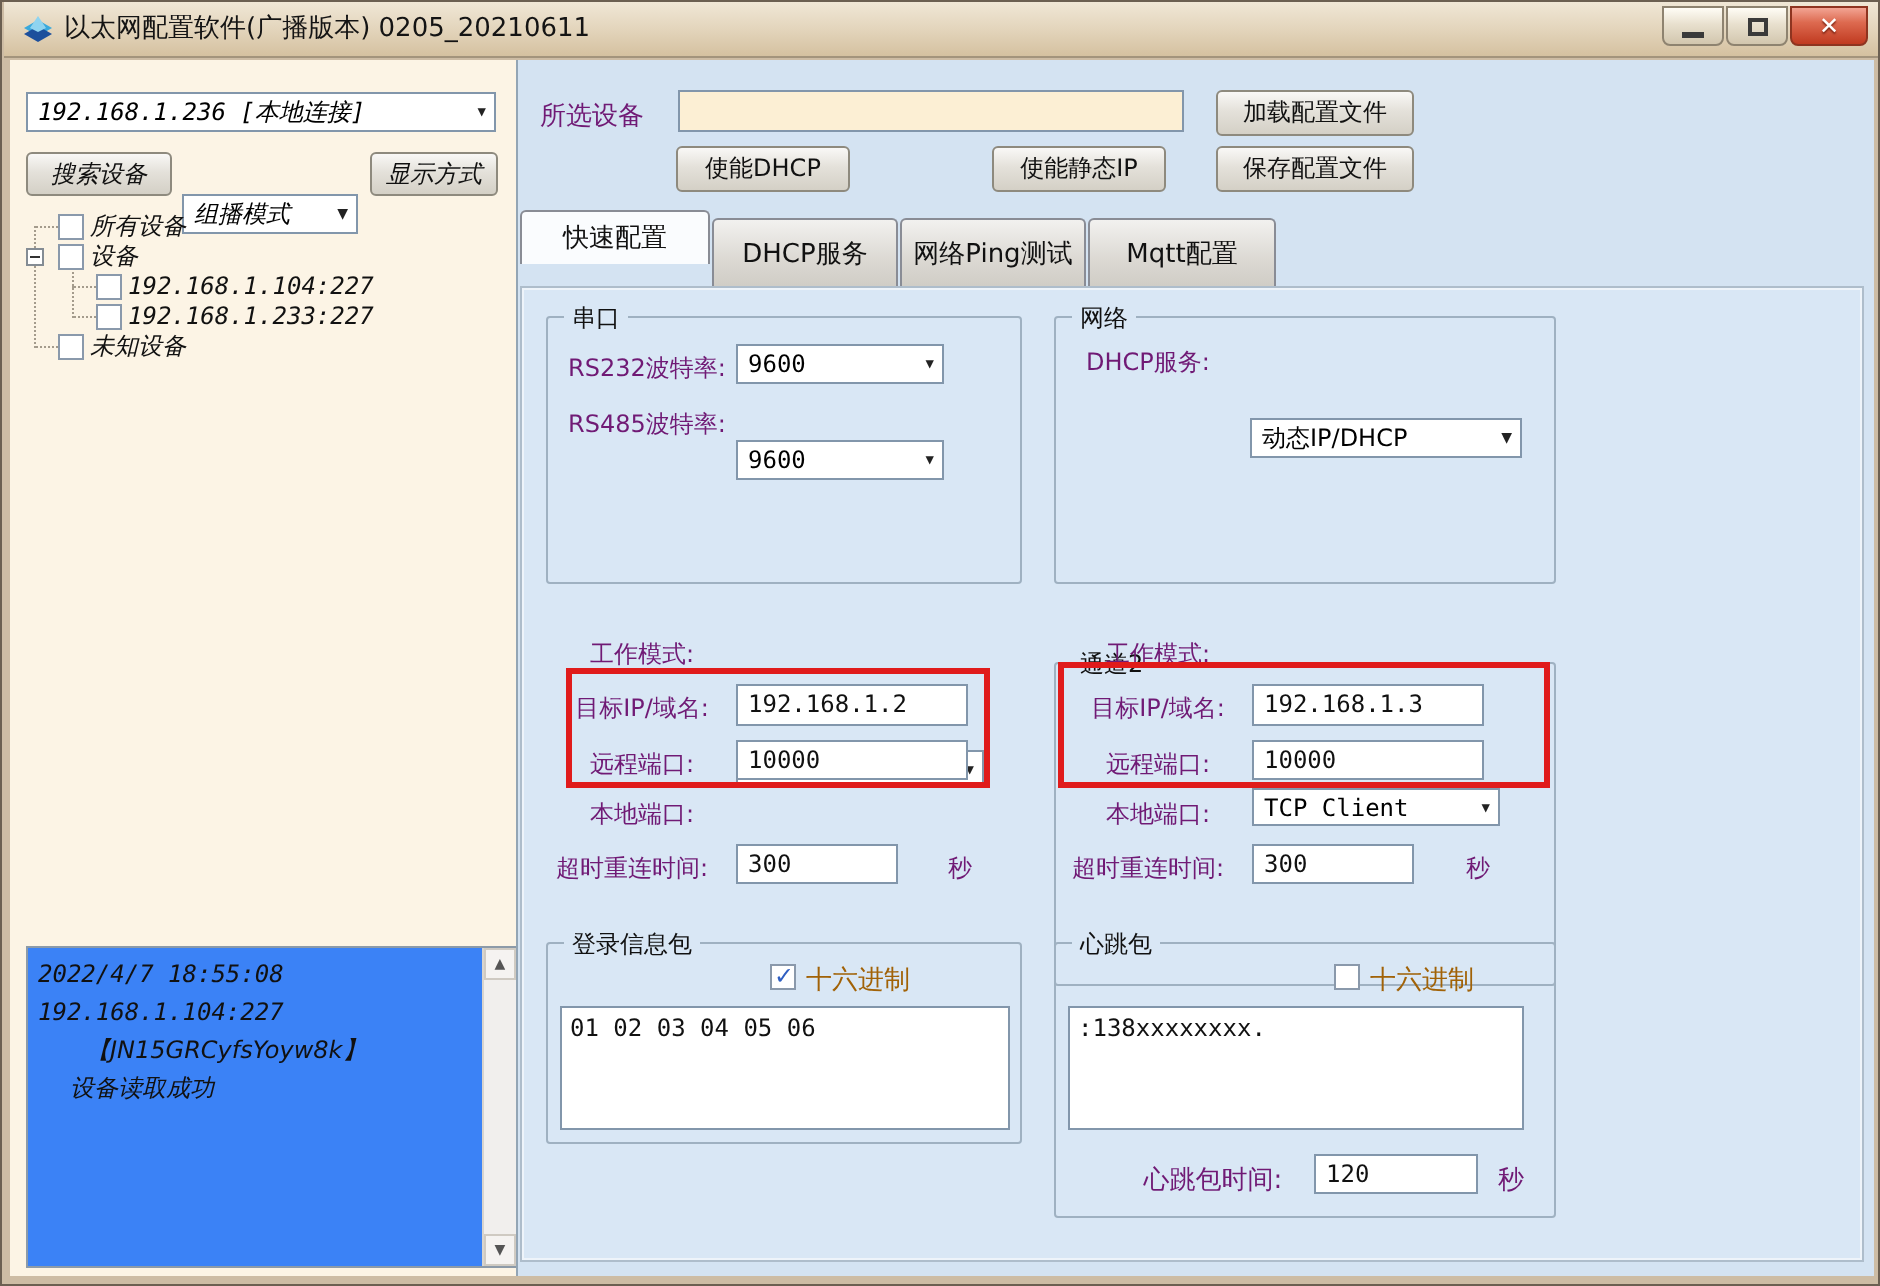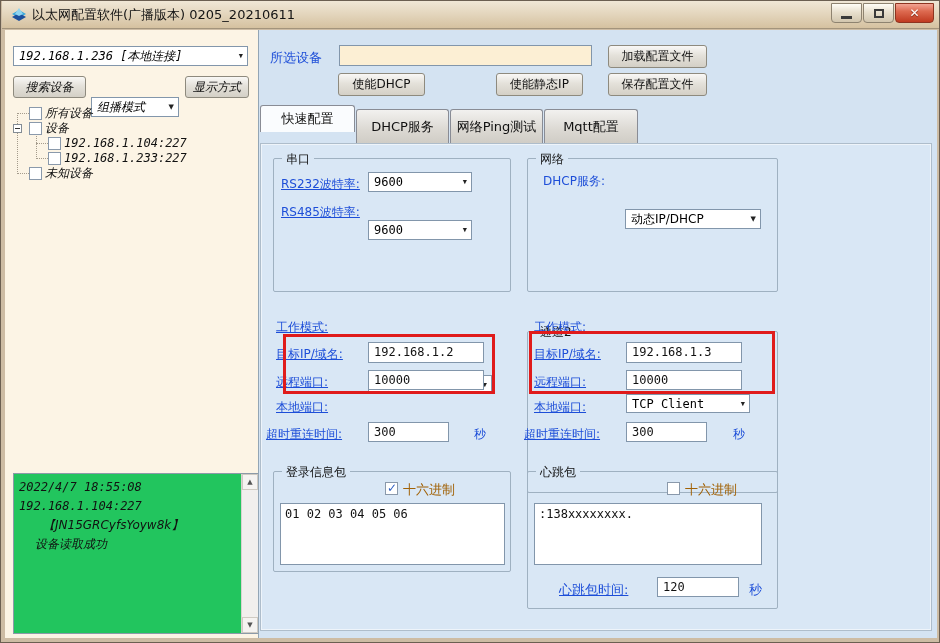--- a/index.html
+++ b/index.html
@@ -27,31 +27,31 @@
   .btn{background:linear-gradient(#f9f8f6,#e4e1da 45%,#d4d0c6);border:1px solid #8e8a7e;border-radius:3px;
     font-size:12px;display:flex;align-items:center;justify-content:center;color:#111;}
   .cb{width:13px;height:13px;background:#fff;border:1px solid #8a99ab;position:absolute;}
   .cb.checked::before{content:"\2713";position:absolute;left:1px;top:-2px;font-size:12px;font-weight:bold;color:#2f5fc2;}
   .tree-label{position:absolute;font-size:12px;line-height:15px;color:#111;}
   .dot-h{position:absolute;border-top:1px dotted #a49b8c;}
   .dot-v{position:absolute;border-left:1px dotted #a49b8c;}
   .expander{position:absolute;width:9px;height:9px;background:#fff;border:1px solid #848c94;}
   .expander::before{content:"";position:absolute;left:1px;top:3px;width:5px;height:1px;background:#333;}
 
-  #log-box{position:absolute;left:8px;top:472px;width:246px;height:161px;background:#22c55e;border:1px solid #8c9aa8;}
+  #log-box{position:absolute;left:8px;top:472px;width:246px;height:161px;background:#3b82f6;border:1px solid #8c9aa8;}
   .log-line{font-size:12px;line-height:19px;color:#111;white-space:pre;}
   #log-text{position:absolute;left:5px;top:4px;right:20px;}
   .scrollbar{position:absolute;top:0;right:0;bottom:0;width:17px;background:#f1efed;border-left:1px solid #d8d4ce;}
   .sb-btn{position:absolute;left:0;width:16px;height:16px;background:#f5f3f1;border:1px solid #cfcac2;
     display:flex;align-items:center;justify-content:center;font-size:7px;color:#555;}
 
   
   #right-panel{position:absolute;left:257px;top:29px;width:679px;height:608px;background:#d4e3f2;border-left:1px solid #93a5b5;}
-  .lbl{position:absolute;font-size:12px;color:#1d4ed8;white-space:nowrap;}
-  .lbl.r{text-align:left;text-decoration:underline;}
+  .lbl{position:absolute;font-size:12px;color:#701a75;white-space:nowrap;}
+  .lbl.r{text-align:center;}
   .tfield{position:absolute;background:#fff;border:1px solid #8296ab;font-size:12px;line-height:18px;padding-left:5px;color:#111;}
 
   
   .tab{position:absolute;border:1px solid #898c95;border-bottom:none;border-radius:3px 3px 0 0;
     background:linear-gradient(#f2f1ef,#dbd8d2 60%,#cfccc5);display:flex;align-items:center;justify-content:center;font-size:13px;color:#111;}
   .tab.active{background:#fafcfe;z-index:3;}
   #tab-panel{position:absolute;left:1px;top:113px;width:672px;height:488px;background:#d9e7f5;
     border:1px solid #aebdcb;box-shadow:inset 0 0 0 1px #eef4fa;z-index:2;}
 
   .group{position:absolute;border:1px solid #9fb1c1;border-radius:2px;}

